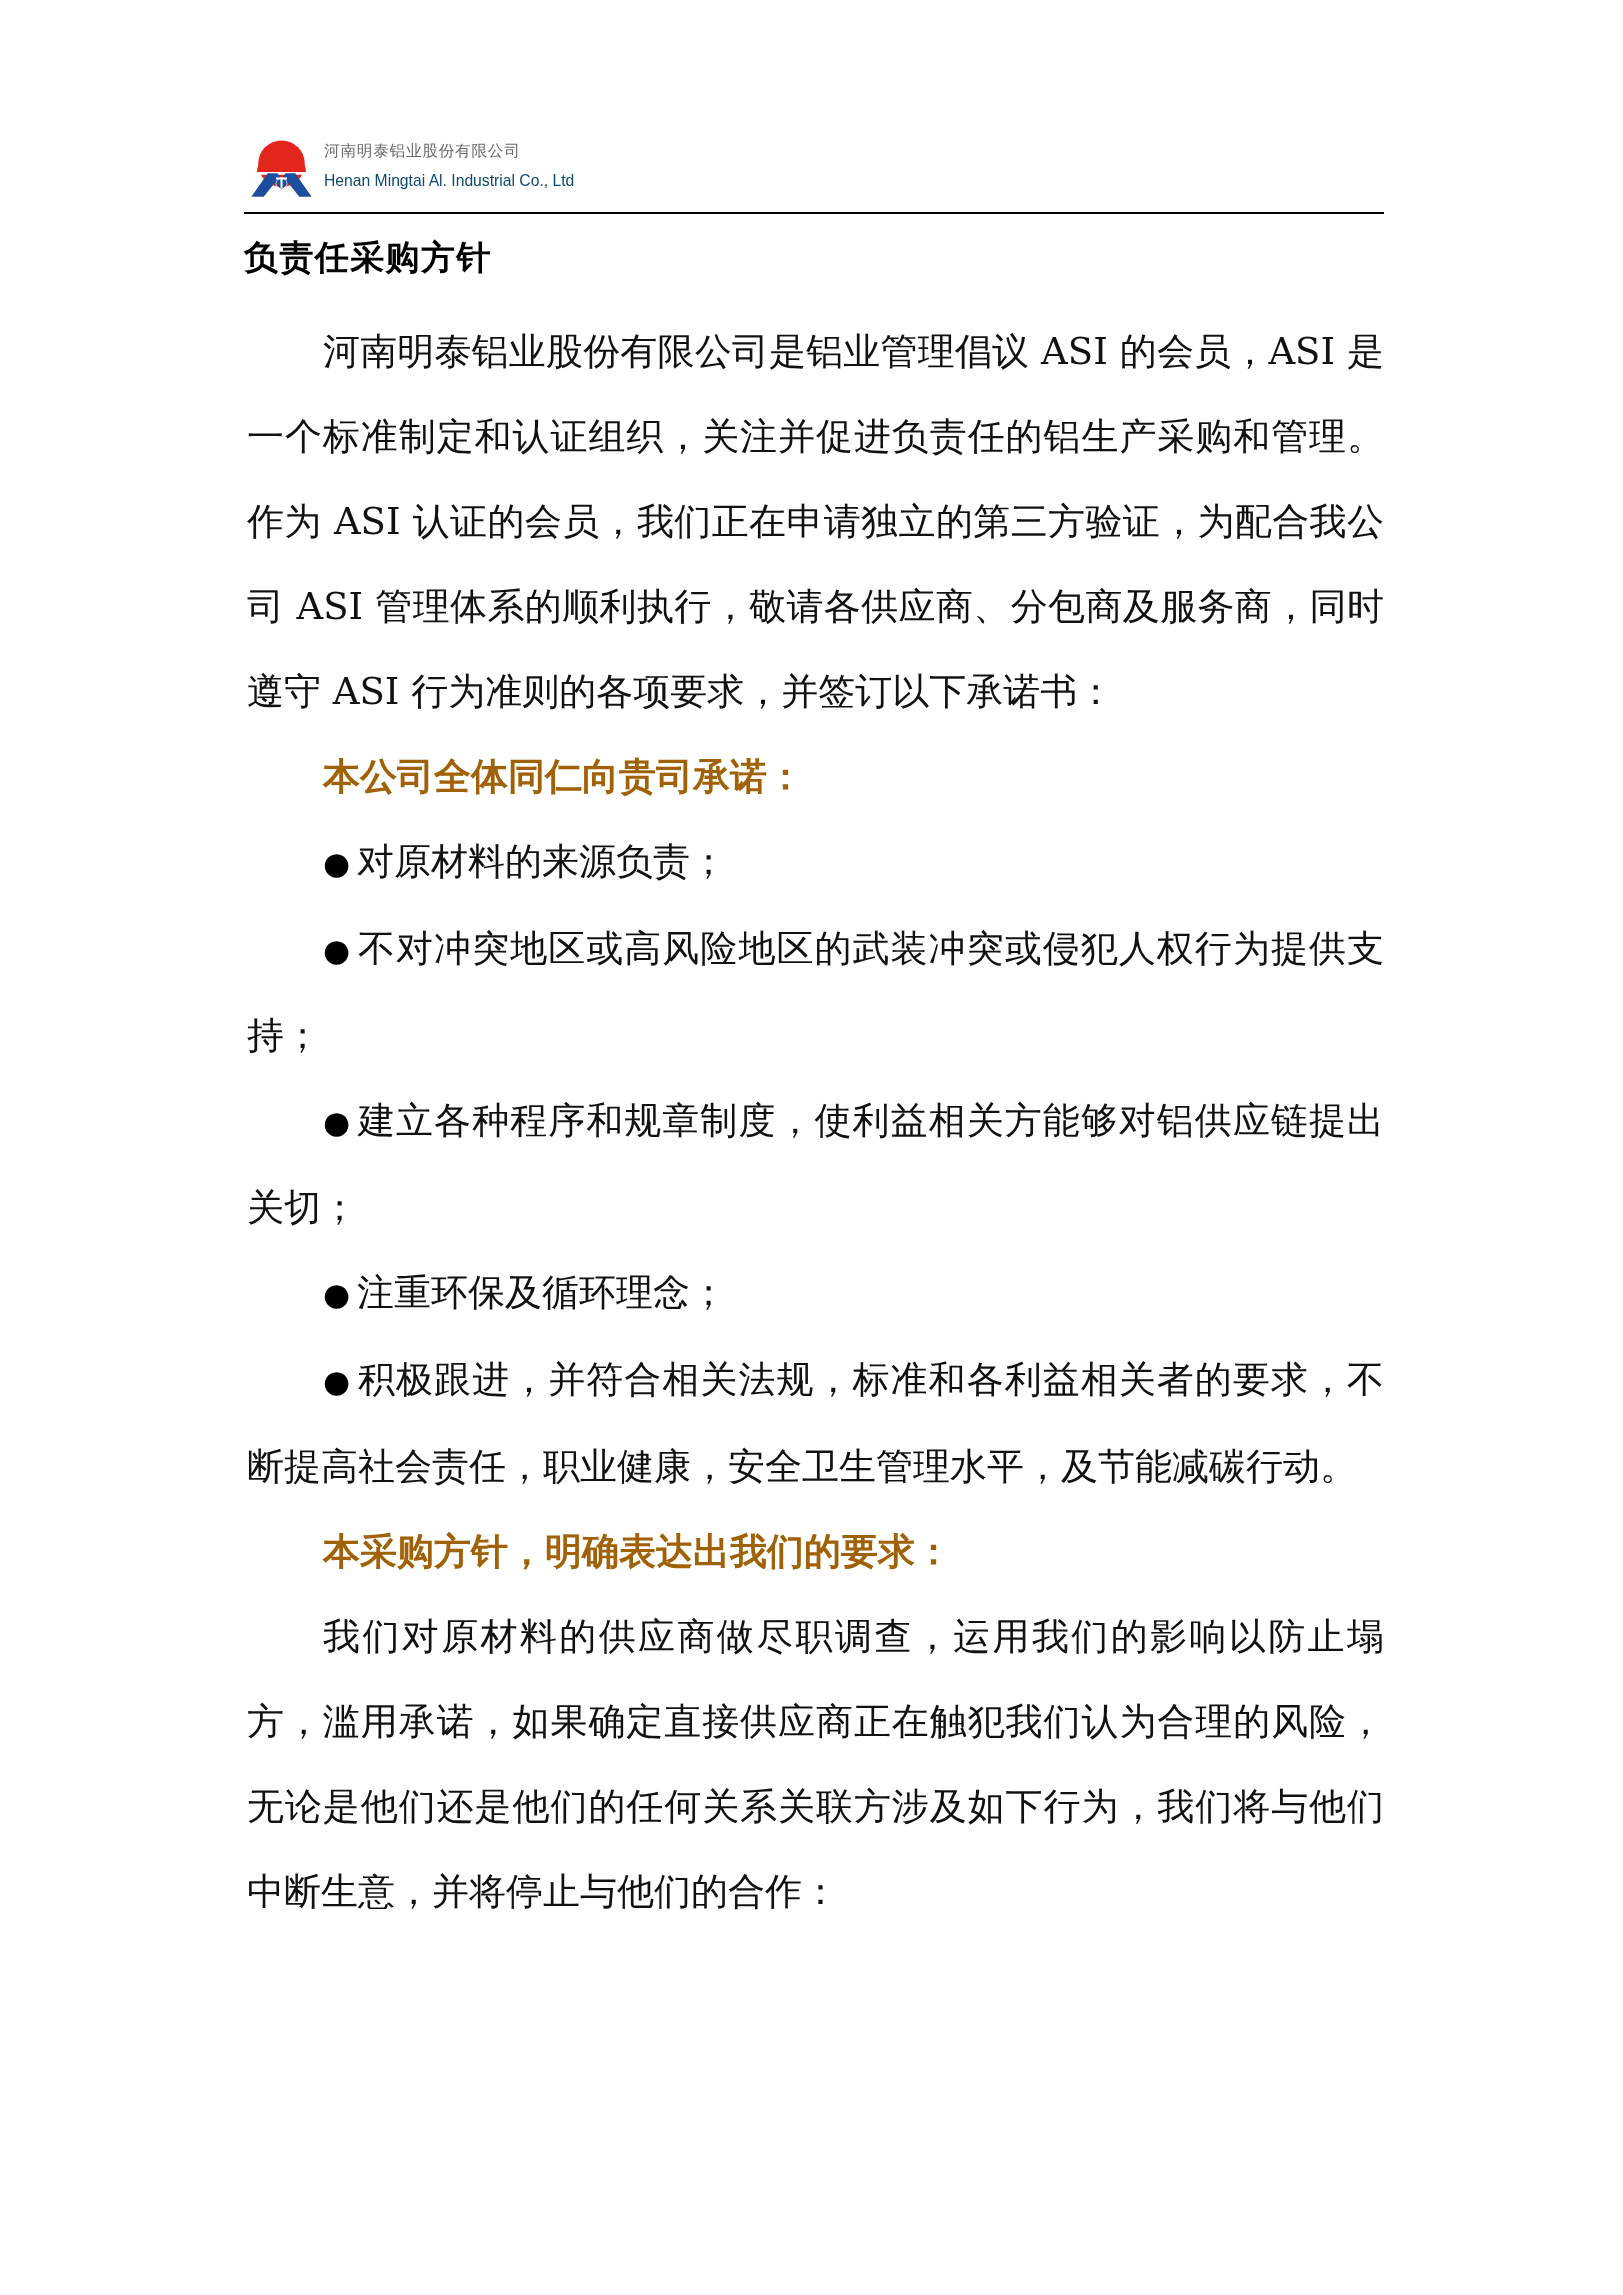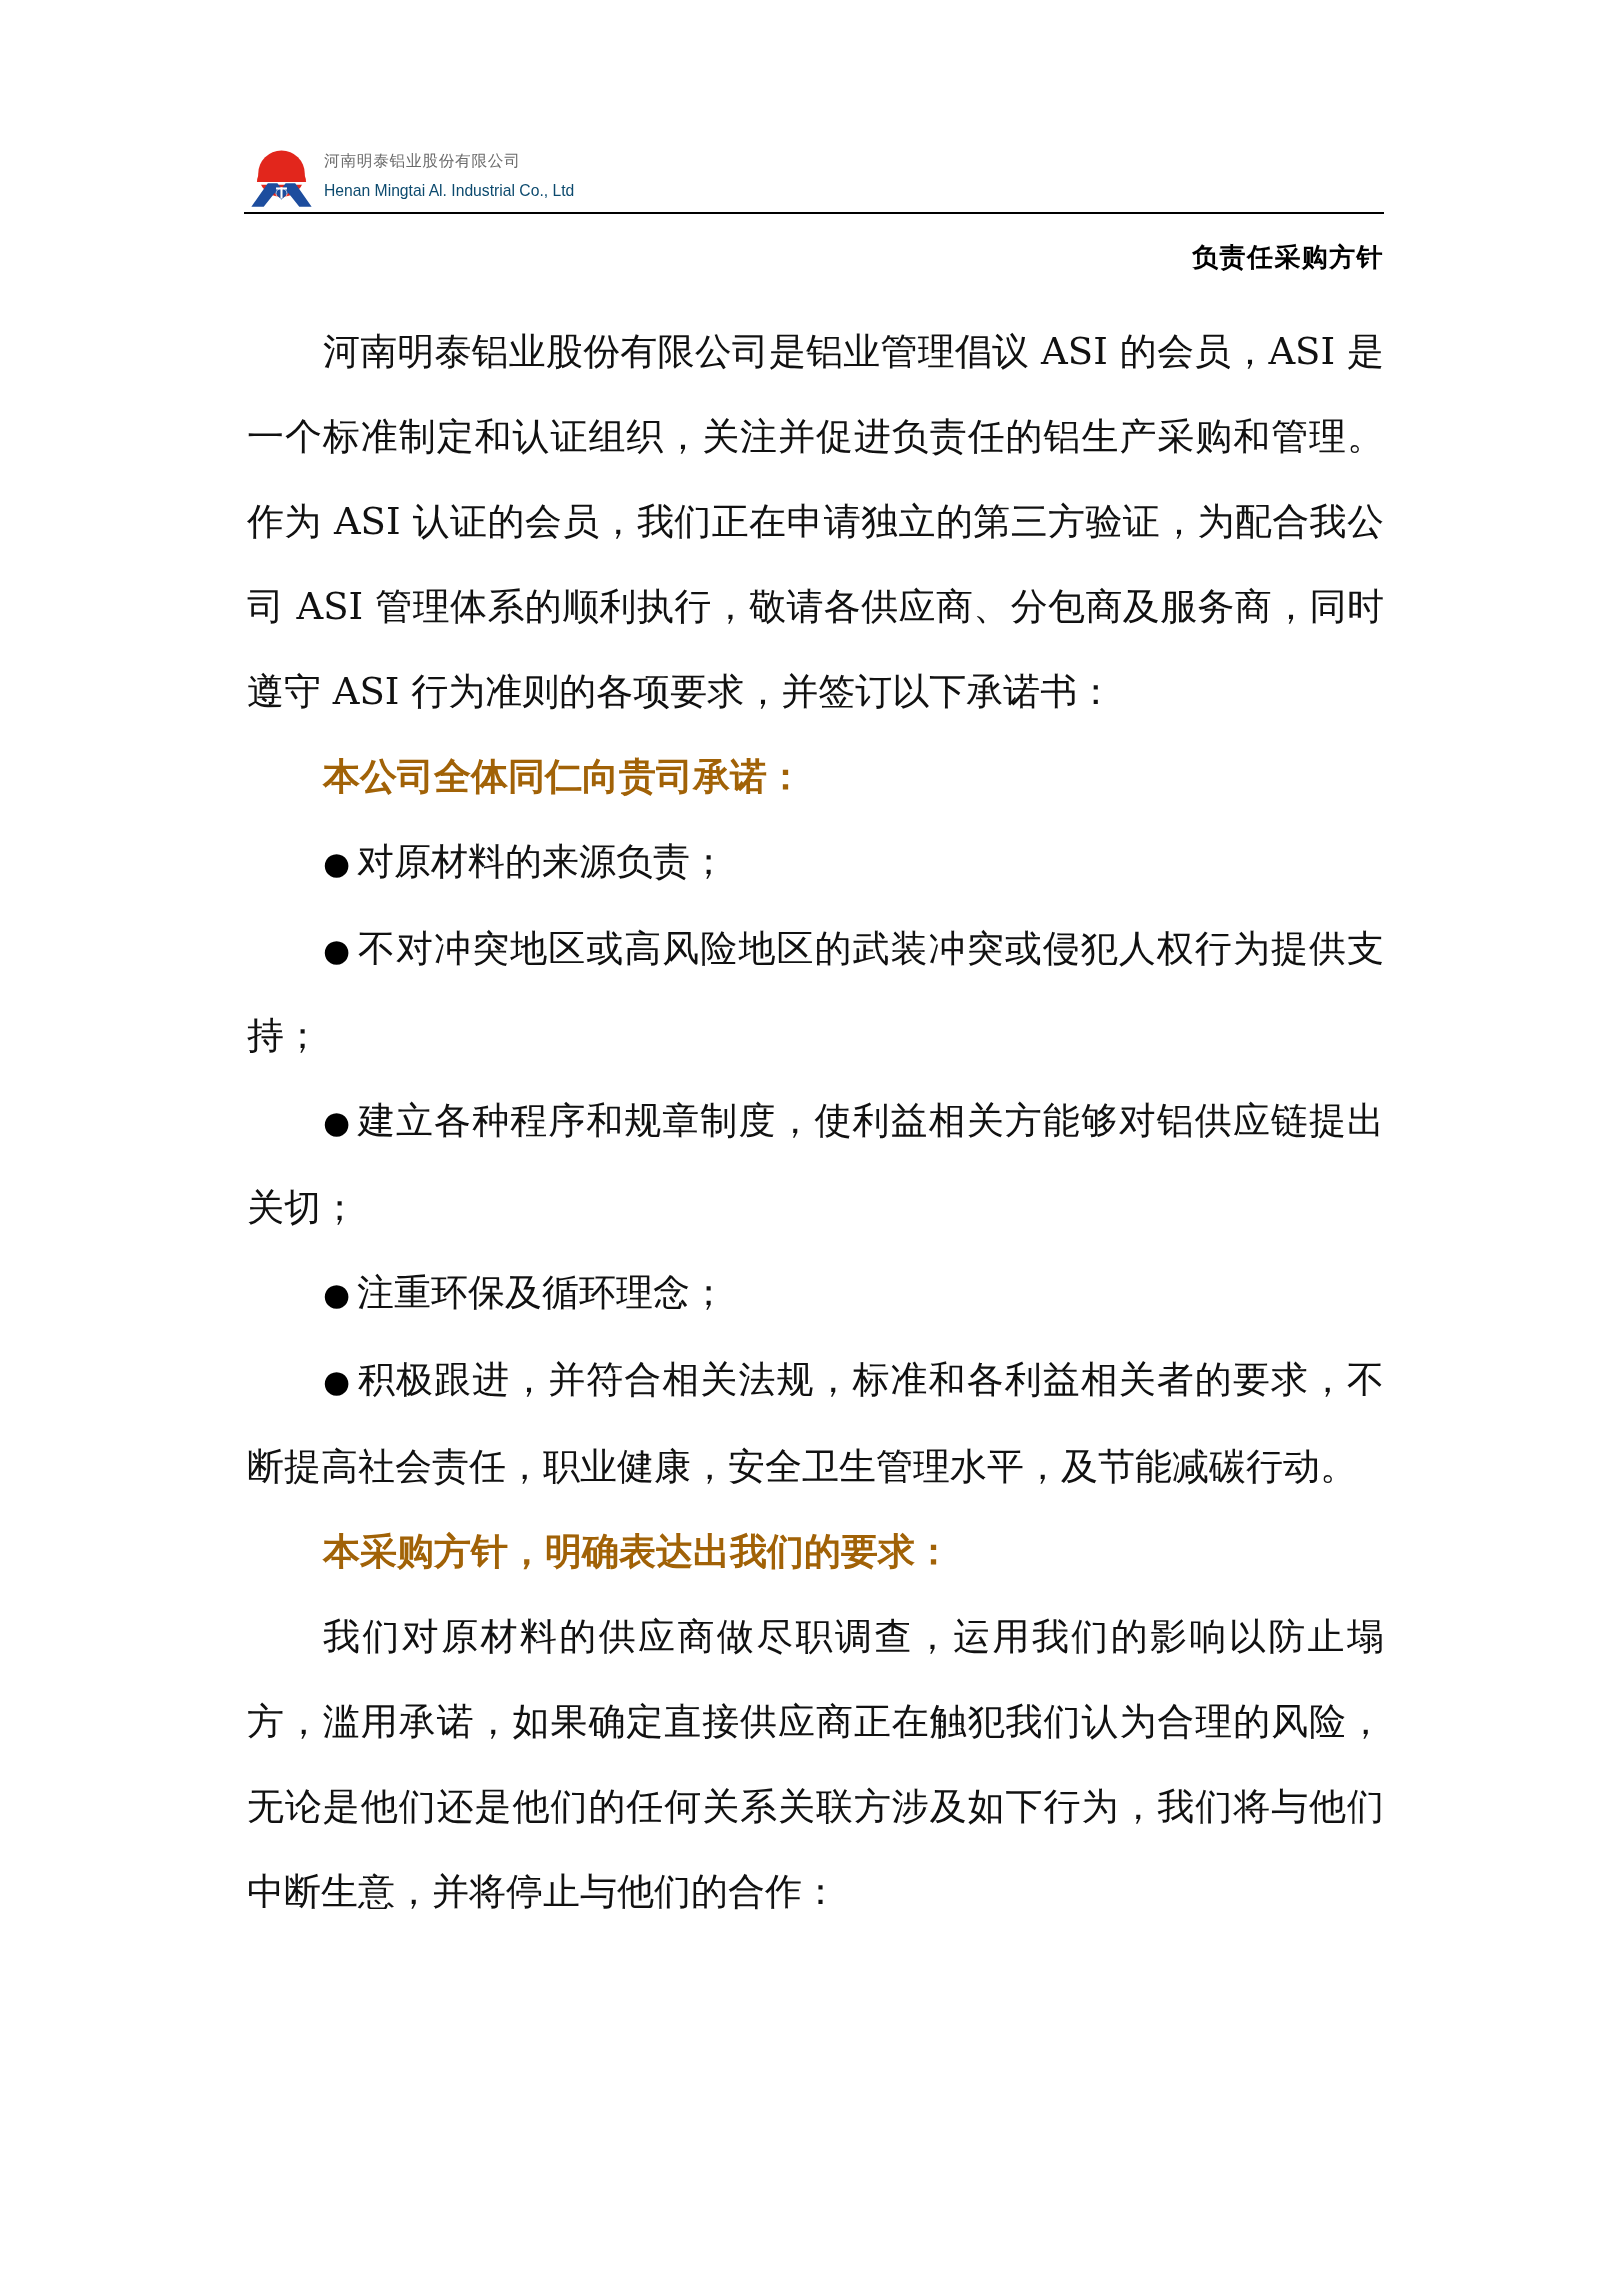--- a/index.html
+++ b/index.html
@@ -18,21 +18,21 @@
   .page {
     position: absolute;
     left: 0; top: 0;
     width: 1623px; height: 2295px;
     background: #ffffff;
   }
   
   .letterhead {
     position: absolute;
     left: 250px;
-    top: 144px;
+    top: 134px;
     height: 65px;
     display: flex;
     align-items: center;
   }
   .logo {
     width: 63px;
     height: 63px;
     position: relative;
     margin-right: 11px;
   }
@@ -66,24 +66,24 @@
     background: #000000;
   }
   
   .doc-title {
     position: absolute;
     left: 244px;
     width: 1140px;
     top: 229px;
     height: 56px;
     line-height: 56px;
-    text-align: right;
+    text-align: left;
     font-family: "DejaVu Sans", "Liberation Sans", sans-serif;
     font-weight: bold;
-    font-size: 26px;
+    font-size: 34px;
     color: #000000;
     letter-spacing: 1.4px;
   }
   
   .body-text {
     position: absolute;
     left: 247px;
     top: 309px;
     width: 1137px;
     font-size: 37px;

